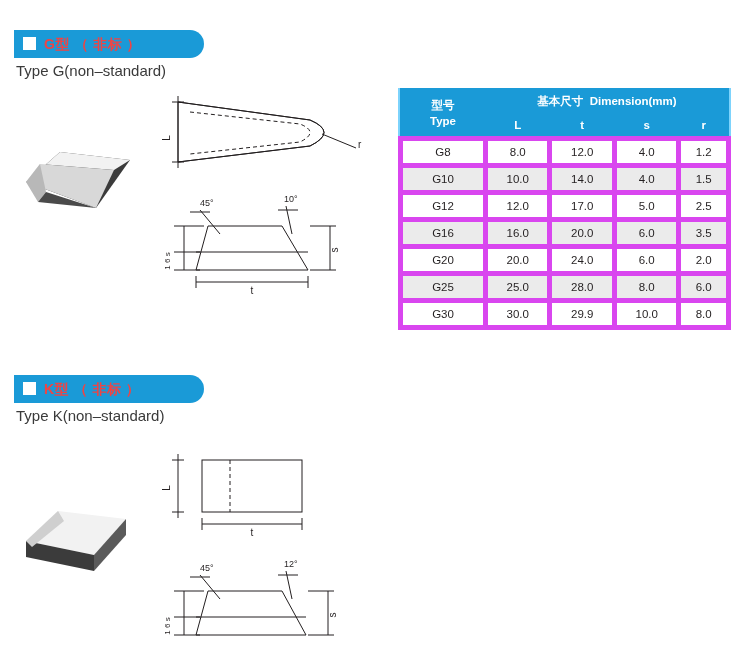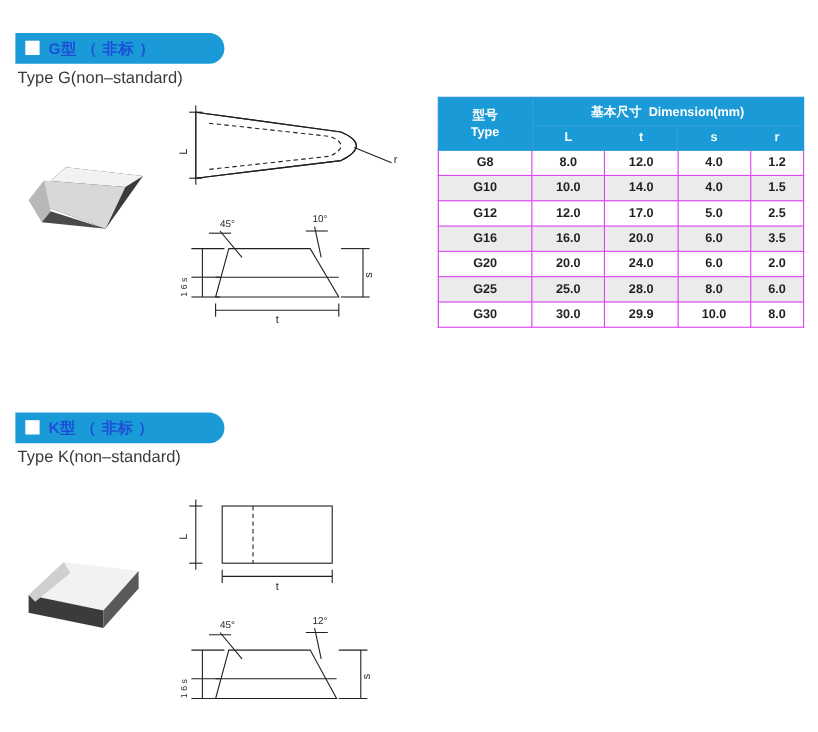--- a/index.html
+++ b/index.html
@@ -47,48 +47,48 @@
     width: 13px;
     height: 13px;
     background: #ffffff;
   }
   .banner-text {
     position: absolute;
     left: 30px;
     top: 4px;
     font-size: 14px;
     font-weight: bold;
-    color: #1d4ed8;
+    color: #ef4444;
     letter-spacing: 0.5px;
     line-height: 20px;
     white-space: nowrap;
   }
   .subtitle {
     position: absolute;
     left: 16px;
     top: 62px;
     font-size: 15px;
     color: #3a3a3a;
     white-space: nowrap;
   }
 
   
   .spec-table {
     position: absolute;
     border-collapse: collapse;
     font-size: 11.5px;
-    background: #f0abfc;
+    background: #7dd3fc;
   }
   #table-g { left: 398px; top: 88px; width: 333px; }
   .spec-table td, .spec-table th {
-    border: 1px solid #d946ef;
+    border: 5px solid #d946ef;
     text-align: center;
     padding: 0;
     height: 22px;
-    font-weight: bold;
+    font-weight: normal;
   }
   .spec-table thead th {
     background: #1a9ad7;
     color: #ffffff;
     font-weight: bold;
     border: 1px solid #1a9ad7;
     font-size: 11.5px;
   }
   .spec-table thead th.type-cell {
     width: 84px;

